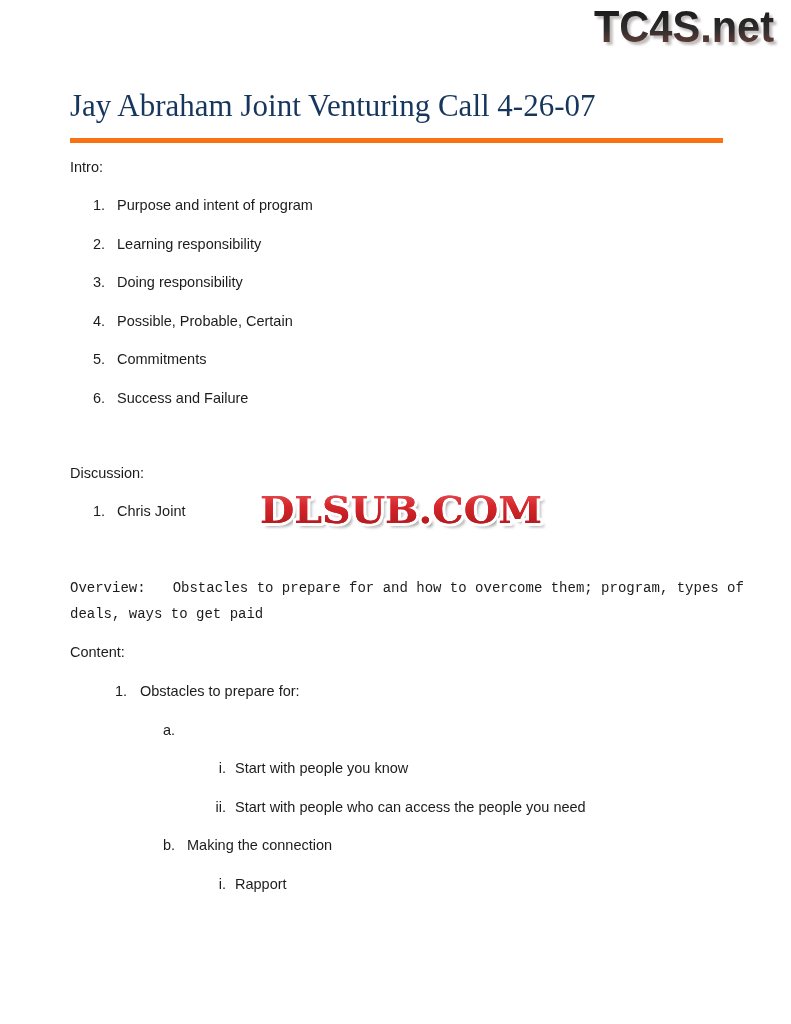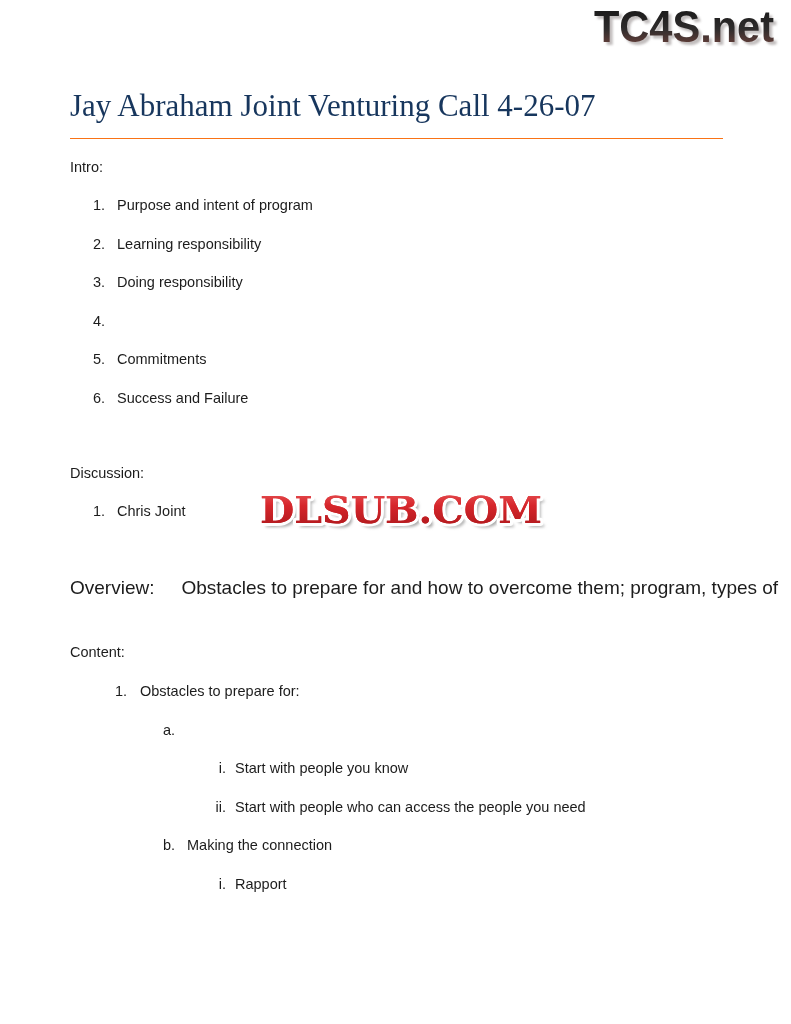--- a/index.html
+++ b/index.html
@@ -12,21 +12,21 @@
     color:#1c1c1c;
   }
   .content { position:absolute; left:70px; top:0; width:653px; }
 
   
   .doc-title {
     position:absolute; left:0; top:86px; width:653px;
     font-family:"Liberation Serif", serif;
     font-size:31px; line-height:40px;
     color:#17365D;
-    border-bottom:1px solid #f97316;
+    border-bottom:5px solid #f97316;
     padding-bottom:12px;
     white-space:nowrap;
   }
 
   
   .para { position:absolute; left:0; font-size:14.5px; line-height:20px; }
 
   .list { position:absolute; left:0; width:653px; }
   .row { display:flex; height:38.5px; line-height:20px; font-size:14.5px; }
   .row-intro { padding-left:23px; }
@@ -34,21 +34,21 @@
   .row-disc  { padding-left:23px; }
   .row-disc .marker { width:24px; flex:0 0 24px; }
 
   .lvl1 { padding-left:45px; }
   .lvl1 .marker { width:25px; flex:0 0 25px; }
   .lvl2 { padding-left:93px; }
   .lvl2 .marker { width:24px; flex:0 0 24px; }
   .lvl3 { padding-left:134px; }
   .lvl3 .marker { width:22px; flex:0 0 22px; text-align:right; padding-right:9px; box-sizing:content-box; }
 
-  .overview-block { position:absolute; left:0; top:578px; width:653px; font-size:19px; line-height:20px; }
+  .overview-block { position:absolute; left:0; top:578px; width:653px; font-size:14px; line-height:20px;font-family:Liberation Mono, monospace; }
   .overview-line1 { display:flex; white-space:nowrap; }
   .overview-text1 { margin-left:27px; }
   .overview-line2 { margin-top:6px; }
 
   
   .wm { position:absolute; pointer-events:none; }
   .wm-top    { left:588px; top:0;     width:200px; height:60px; }
   .wm-middle { left:252px; top:483px; width:300px; height:56px; }
   .wm-bottom { left:462px; top:966px; width:330px; height:56px; }
 
@@ -90,20 +90,21 @@
       <div class="row row-intro">
         <span class="marker">2.</span>
         <span>Learning responsibility</span>
       </div>
       <div class="row row-intro">
         <span class="marker">3.</span>
         <span>Doing responsibility</span>
       </div>
       <div class="row row-intro">
         <span class="marker">4.</span>
+        <span>Possible, Probable, Certain</span>
       </div>
       <div class="row row-intro">
         <span class="marker">5.</span>
         <span>Commitments</span>
       </div>
       <div class="row row-intro">
         <span class="marker">6.</span>
         <span>Success and Failure</span>
       </div>
     </div>
@@ -115,20 +116,21 @@
         <span class="marker">1.</span>
         <span>Chris Joint</span>
       </div>
     </div>
 
     <div class="overview-block">
       <div class="overview-line1">
         <span>Overview:</span>
         <span class="overview-text1">Obstacles to prepare for and how to overcome them; program, types of</span>
       </div>
+      <div class="overview-line2">deals, ways to get paid</div>
     </div>
 
     <div class="para" style="top:642px;">Content:</div>
 
     <div class="list" style="top:681px;">
       <div class="row lvl1">
         <span class="marker">1.</span>
         <span>Obstacles to prepare for:</span>
       </div>
       <div class="row lvl2">

